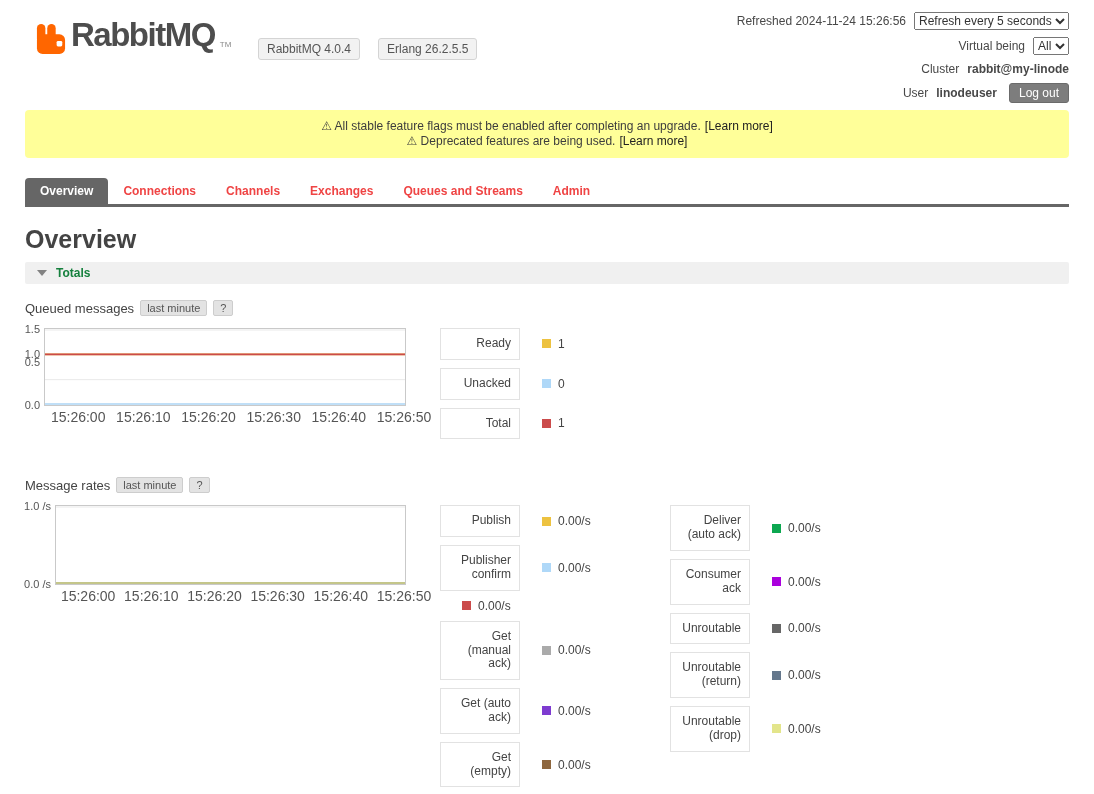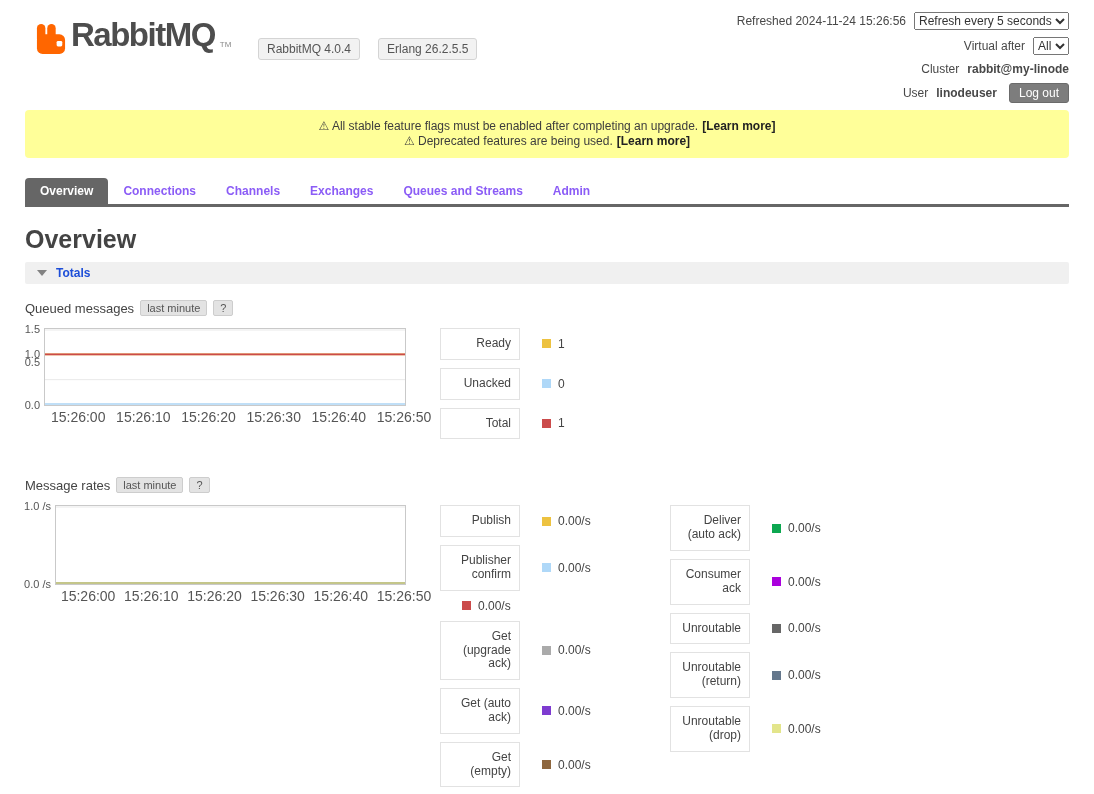--- a/index.html
+++ b/index.html
@@ -16,28 +16,28 @@
   .logo-tm { font-size:8px; color:#8a8a8a; align-self:flex-end; margin-bottom:7px; }
   .ver-badges { position:absolute; left:258px; top:38px; display:flex; gap:18px; }
   .badge-box { background:#f2f2f2; border:1px solid #d4d4d4; border-radius:3px; padding:3px 8px; font-size:12px; color:#555; white-space:nowrap; }
   .hdr-right { position:absolute; top:12px; right:25px; display:flex; flex-direction:column; align-items:flex-end; gap:7px; }
   .hdr-row { display:flex; align-items:center; gap:8px; }
   select { font-family:"Liberation Sans",sans-serif; font-size:12px; color:#333; }
   .logout-btn { background:#7d7d7d; color:#fff; border:1px solid #6b6b6b; border-radius:3px; padding:2px 9px; font-size:12px; cursor:pointer; margin-left:4px; font-family:"Liberation Sans",sans-serif; }
   .bold { font-weight:bold; }
   
   .banner { margin:2px 25px 0; background:#ffff99; border-radius:4px; text-align:center; padding:9px 10px; font-size:12px; color:#3d3d3d; line-height:15px; }
-  .banner .link { font-weight:bold; color:#222; margin-left:4px; cursor:pointer; }
+  .banner .link { font-weight:normal; color:#222; margin-left:4px; cursor:pointer; }
   
   .tabs-wrap { margin:20px 25px 0; border-bottom:3px solid #666; display:flex; align-items:flex-end; }
-  .tab { padding:6px 15px; font-weight:bold; font-size:12px; color:#8b5cf6; cursor:pointer; }
+  .tab { padding:6px 15px; font-weight:bold; font-size:12px; color:#ef4444; cursor:pointer; }
   .tab.active { background:#666; color:#fff; border-radius:4px 4px 0 0; }
   
   .page-title { margin:18px 25px 8px; font-size:25px; font-weight:bold; color:#444; }
-  .totals-bar { margin:0 25px; background:#f0f0f0; padding:4px 12px; display:flex; align-items:center; gap:9px; font-weight:bold; font-size:12px; color:#1d4ed8; cursor:pointer; border-radius:2px; }
+  .totals-bar { margin:0 25px; background:#f0f0f0; padding:4px 12px; display:flex; align-items:center; gap:9px; font-weight:bold; font-size:12px; color:#15803d; cursor:pointer; border-radius:2px; }
   .tri { width:0; height:0; border-left:5px solid transparent; border-right:5px solid transparent; border-top:6px solid #828282; }
   .sec-head { margin:16px 25px 12px; display:flex; align-items:center; gap:6px; font-size:13px; color:#444; }
   .sec-head.rates { margin-top:30px;align-items:center; }
   .sec-head.global { margin-top:10px; margin-bottom:16px; }
   .mini-badge { background:#e3e3e3; border:1px solid #cdcdcd; border-radius:2px; padding:1px 6px; font-size:11px; color:#555; cursor:pointer; white-space:nowrap; }
   
   .chart-row { margin:0 25px; display:flex; align-items:flex-start; }
   .chart { display:flex; align-items:flex-start; }
   .ygutter { position:relative; font-size:11px; color:#555; }
   #queued-chart .ygutter { width:19px; height:78px; }
@@ -77,21 +77,21 @@
     <span class="badge-box">Erlang 26.2.5.5</span>
   </div>
   <div class="hdr-right">
     <div class="hdr-row">
       <span>Refreshed 2024-11-24 15:26:56</span>
       <select>
         <option>Refresh every 5 seconds</option>
       </select>
     </div>
     <div class="hdr-row">
-      <span>Virtual after</span>
+      <span>Virtual being</span>
       <select>
         <option>All</option>
       </select>
     </div>
     <div class="hdr-row">
       <span>Cluster</span>
       <span class="bold">rabbit@my-linode</span>
     </div>
     <div class="hdr-row">
       <span>User</span>
@@ -231,21 +231,21 @@
         <div class="leg-row">
           <div class="leg-label">Publisher confirm</div>
           <span class="leg-swatch" style="background: rgb(175, 216, 248);"></span>
           <span class="leg-value">0.00/s</span>
         </div>
         <div class="leg-row">
           <span class="leg-swatch" style="background: rgb(203, 75, 75);"></span>
           <span class="leg-value">0.00/s</span>
         </div>
         <div class="leg-row">
-          <div class="leg-label">Get (upgrade ack)</div>
+          <div class="leg-label">Get (manual ack)</div>
           <span class="leg-swatch" style="background: rgb(170, 170, 170);"></span>
           <span class="leg-value">0.00/s</span>
         </div>
         <div class="leg-row">
           <div class="leg-label">Get (auto ack)</div>
           <span class="leg-swatch" style="background: rgb(126, 59, 208);"></span>
           <span class="leg-value">0.00/s</span>
         </div>
         <div class="leg-row">
           <div class="leg-label">Get (empty)</div>

